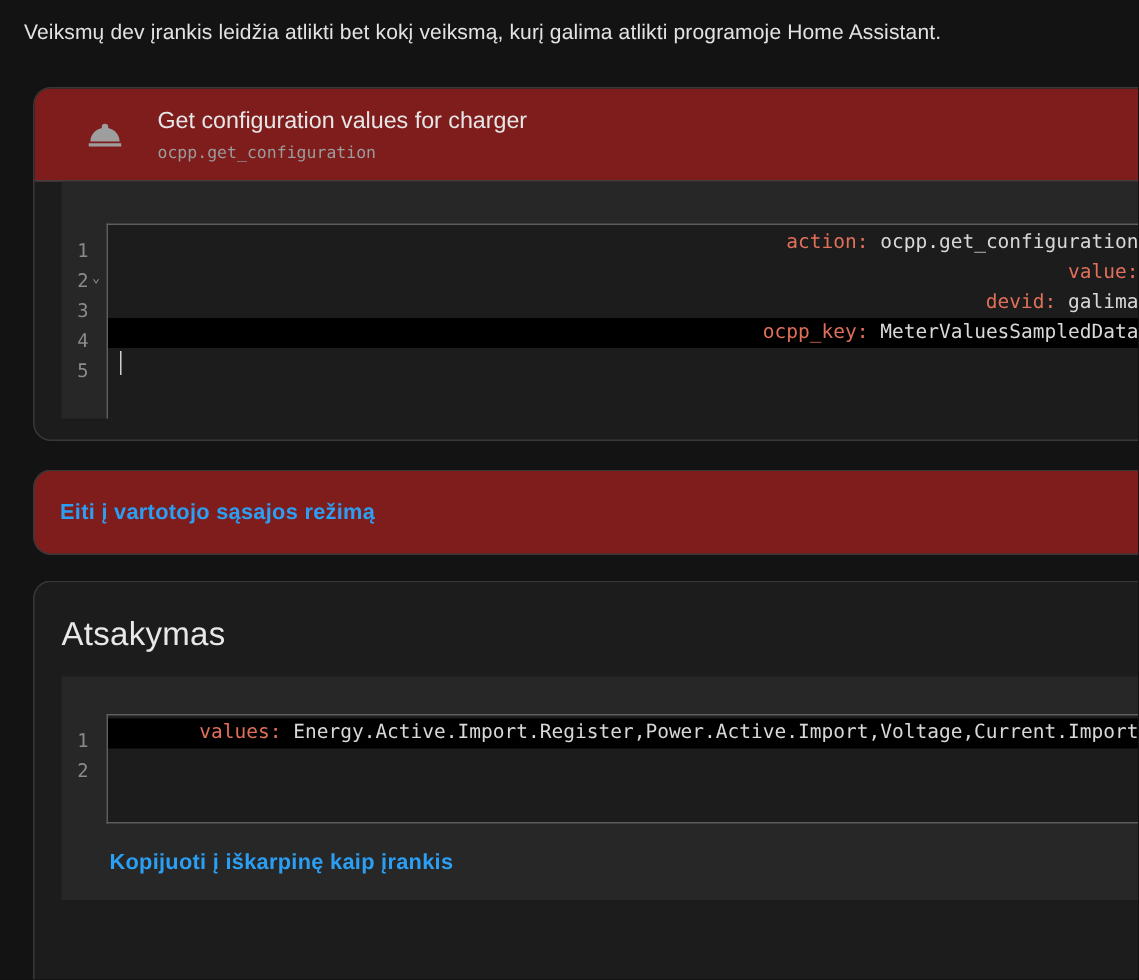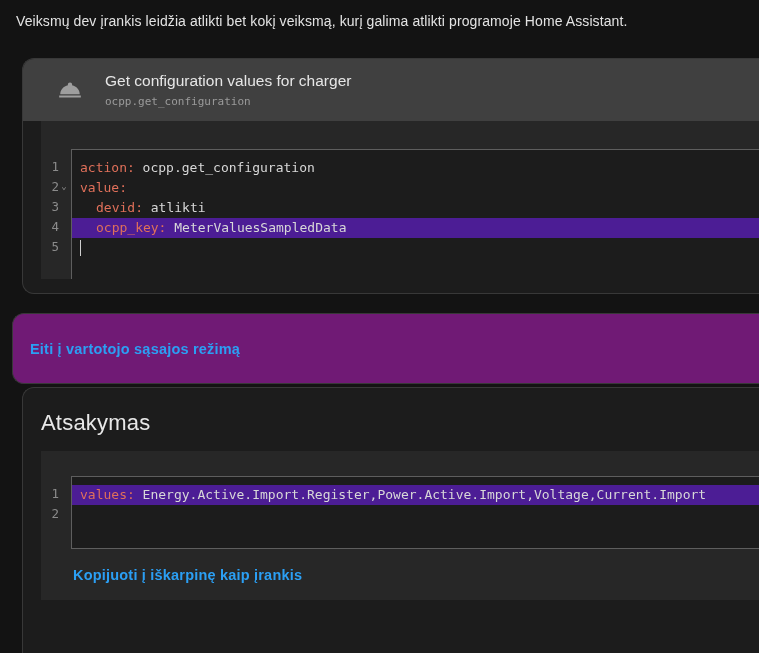--- a/index.html
+++ b/index.html
@@ -29,21 +29,21 @@
     background: #1c1c1c;
     border: 1px solid #383838;
     border-right: none;
     border-radius: 12px 0 0 12px;
     overflow: hidden;
   }
   
   .card.service { top: 58px; height: 236px; }
   .svc-header {
     height: 62px;
-    background: #404040;
+    background: #7f1d1d;
     border-bottom: 1px solid #404040;
     display: flex;
     align-items: center;
     padding: 0 24px 0 34px;
   }
   .svc-icon { width: 26px; height: 26px; flex: 0 0 auto; margin-right: 22px; }
   .svc-icon svg { width: 26px; height: 26px; fill: #9e9e9e; }
   .svc-titles { display: flex; flex-direction: column; }
   .svc-title { color: #e6e6e6; font-size: 15.5px; line-height: 19px; }
   .svc-sub {
@@ -86,51 +86,52 @@
   }
   .code-area {
     position: absolute;
     left: 30px;
     right: 0;
     top: 28px;
     bottom: 0;
     background: #1c1c1c;
     border-top: 1px solid #5e5e5e;
     border-left: 1px solid #5e5e5e;
-    padding-top: 8px;
+    padding-top: 2px;
     font-family: "DejaVu Sans Mono", monospace;
     font-size: 13px;
     color: #d8d8d8;
+    text-align: right;
   }
   .code-row {
     height: 20px;
     line-height: 20px;
     padding-left: 8px;
     white-space: pre;
     position: relative;
   }
   .code-row.indent { padding-left: 24px; }
-  .code-row.active { background: #4c1d95; }
+  .code-row.active { background: #000000; }
   .tok-key { color: #e0705a; }
   .caret {
     position: absolute;
     left: 8px;
     top: 2px;
     width: 1px;
     height: 16px;
     background: #cfcfcf;
   }
   
   .link-band {
     position: absolute;
     top: 313px;
-    left: 12px;
-    right: 0;
-    height: 71px;
-    background: #701a75;
+    left: 22px;
+    right: 0;
+    height: 57px;
+    background: #7f1d1d;
     border: 1px solid #383838;
     border-right: none;
     border-radius: 12px 0 0 12px;
     display: flex;
     align-items: center;
     padding-left: 17px;
   }
   .blue-link {
     color: #2b9ff4;
     font-size: 14.5px;
@@ -204,21 +205,21 @@
             <span class="fold-slot"></span>
         </div>
         <div class="gutter-row">
           <span class="num">5</span>
             <span class="fold-slot"></span>
         </div>
       </div>
       <div class="code-area">
         <div class="code-row"><span class="tok-key">action:</span><span> ocpp.get_configuration</span></div>
         <div class="code-row"><span class="tok-key">value:</span><span></span></div>
-        <div class="code-row indent"><span class="tok-key">devid:</span><span> atlikti</span></div>
+        <div class="code-row indent"><span class="tok-key">devid:</span><span> galima</span></div>
         <div class="code-row indent active"><span class="tok-key">ocpp_key:</span><span> MeterValuesSampledData</span></div>
         <div class="code-row"><span class="caret"></span></div>
       </div>
     </div>
   </div>
 
   <div class="link-band">
     <a class="blue-link">Eiti į vartotojo sąsajos režimą</a>
   </div>
 

